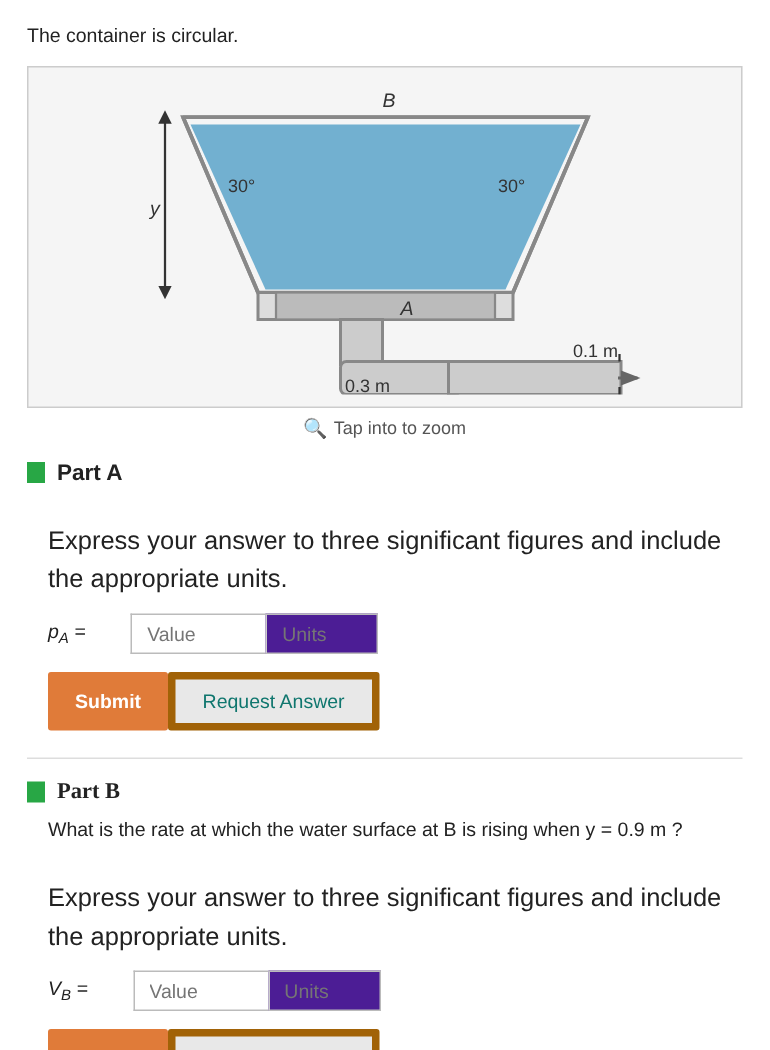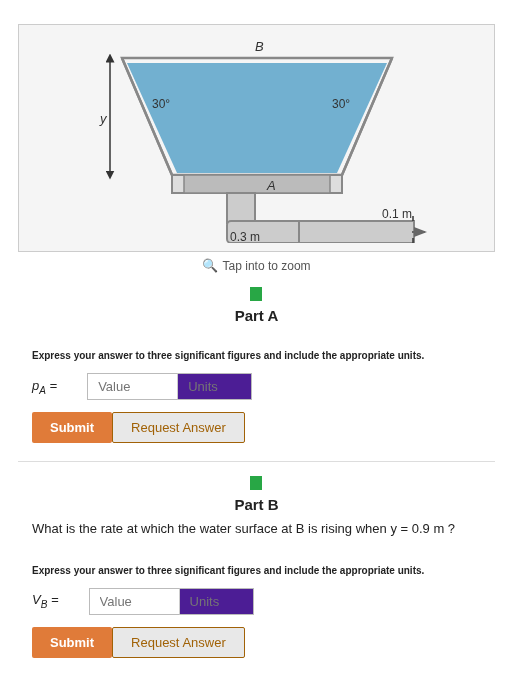--- a/index.html
+++ b/index.html
@@ -49,42 +49,41 @@
     .part-section {
       margin-bottom: 18px;
     }
     .part-header {
       font-size: 14px;
       font-weight: bold;
       margin-bottom: 6px;
       display: flex;
       align-items: center;
       gap: 6px;
-      flex-direction: column;
     }
     .part-flag {
       display: inline-block;
       width: 12px;
       height: 14px;
       background: #28a745;
       position: relative;
       margin-right: 2px;
     }
     .part-desc {
       font-size: 13px;
       margin-bottom: 8px;
       line-height: 1.5;
       padding-left: 14px;
     }
     .express-bold {
-      font-weight: bold;
+      font-weight: normal;
       padding-left: 14px;
       margin-bottom: 10px;
       line-height: 1.5;
-      font-size: 10px;
+      font-size: 17px;
       margin-top: 24px;
     }
     .answer-row {
       display: flex;
       align-items: center;
       padding-left: 14px;
       margin-bottom: 12px;
       gap: 0;
     }
     .answer-label {
@@ -124,22 +123,22 @@
       color: #fff;
       border: none;
       padding: 7px 18px;
       font-size: 13px;
       font-weight: bold;
       cursor: pointer;
       border-radius: 2px;
     }
     .btn-request {
       background: #e8e8e8;
-      color: #a16207;
-      border: 1px solid #a16207;
+      color: #0f766e;
+      border: 5px solid #a16207;
       padding: 7px 18px;
       font-size: 13px;
       cursor: pointer;
       border-radius: 2px;
     }
     .divider {
       border: none;
       border-top: 1px solid #ddd;
       margin: 14px 0;
     }
@@ -149,20 +148,21 @@
       padding-left: 24px;
     }
     sub { font-size: 10px; }
   </style>
 </head>
 <body>
 
 <div class="page">
 
   <div class="problem-text">
+    <div>The container is circular.</div>
   </div>
 
   <div class="diagram-container">
     <svg class="diagram-svg" width="370" height="210" viewBox="0 0 370 210">
 
       <polygon points="55,30 315,30 265,140 105,140" fill="#5ba3c9" opacity="0.85"></polygon>
 
       <polygon points="50,25 320,25 270,142 100,142" fill="none" stroke="#888" stroke-width="2.5"></polygon>
 
       <line x1="50" y1="25" x2="320" y2="25" stroke="#888" stroke-width="2"></line>
@@ -235,21 +235,21 @@
       <button class="btn-submit">Submit</button>
       <button class="btn-request">Request Answer</button>
     </div>
   </div>
 
   <hr class="divider">
 
   <div class="part-section">
     <div class="part-header">
       <span class="part-flag"></span>
-      <span style="font-size:15px; font-weight:bold;">Part B</span>
+      <span style="font-size:15px; font-weight:bold;font-family:Liberation Serif, serif;">Part B</span>
     </div>
     <div class="part-desc">What is the rate at which the water surface at B is rising when y = 0.9 m ?</div>
     <div class="express-bold">Express your answer to three significant figures and include the appropriate units.</div>
     <div class="answer-row">
       <span class="answer-label"><span style="font-style:italic;">V</span><sub>B</sub> =</span>
       <div class="input-group">
         <input class="answer-value-input" type="text" placeholder="Value" style="">
         <input class="answer-units-input" type="text" placeholder="Units" style="">
       </div>
     </div>

